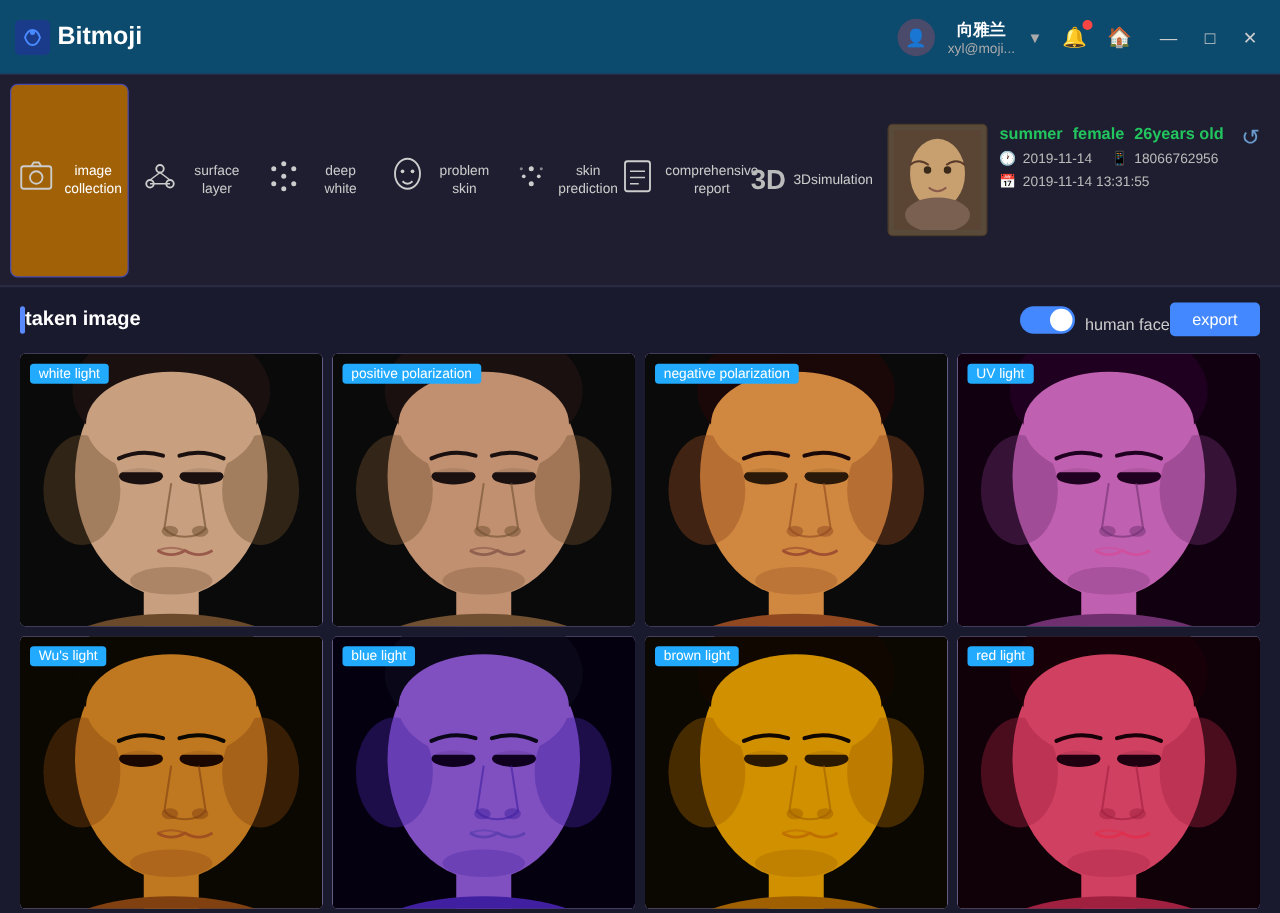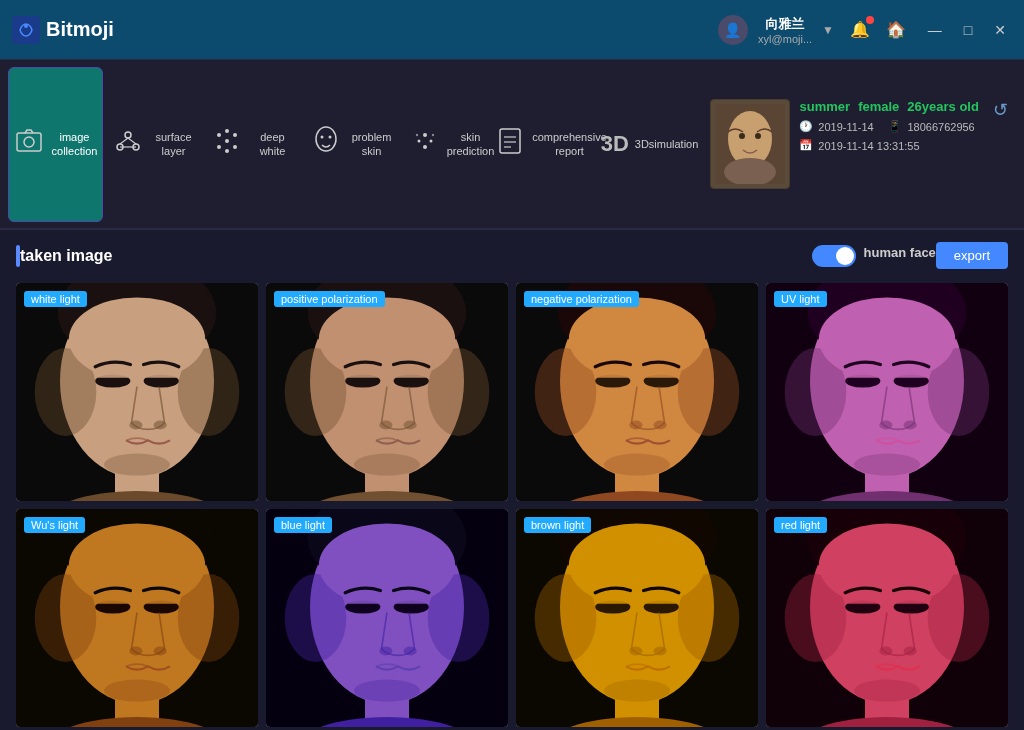--- a/index.html
+++ b/index.html
@@ -114,21 +114,21 @@
       width: 95px;
       height: 155px;
       border-radius: 6px;
       cursor: pointer;
       gap: 6px;
       padding: 8px 4px;
       border: 1px solid transparent;
       transition: background 0.2s;
     }
     .nav-item.active {
-      background: #0f766e;
+      background: #a16207;
       border-color: #4a4aaa;
     }
     .nav-icon {
       font-size: 28px;
       color: #ccc;
     }
     .nav-label {
       font-size: 11px;
       color: #ccc;
       text-align: center;
@@ -203,23 +203,22 @@
       border-radius: 2px;
     }
     .section-title {
       font-size: 16px;
       font-weight: 600;
       color: #fff;
     }
     .section-header-spacer { flex: 1; }
     .toggle-row {
       display: flex;
-      align-items: flex-start;
+      align-items: flex-end;
       gap: 8px;
-      font-weight: bold;
     }
     .toggle-switch {
       width: 44px;
       height: 22px;
       background: #4488ff;
       border-radius: 11px;
       position: relative;
       cursor: pointer;
     }
     .toggle-knob {

